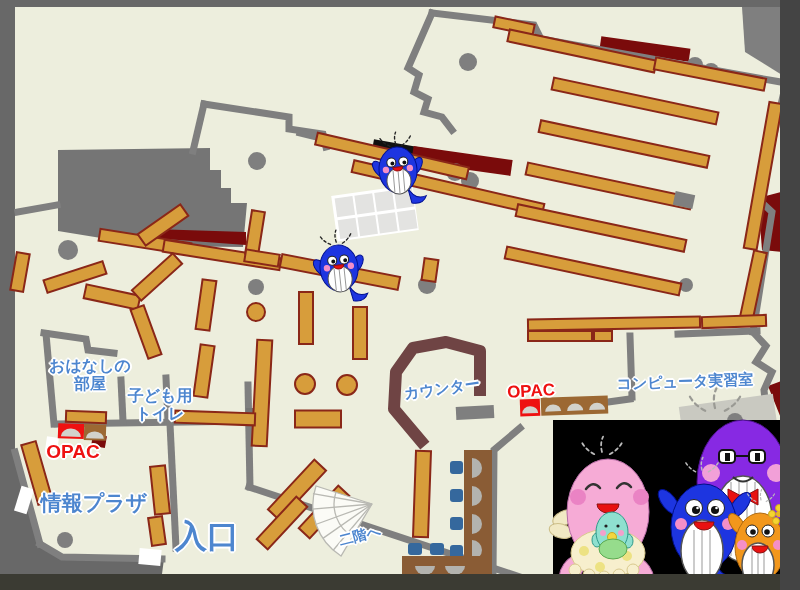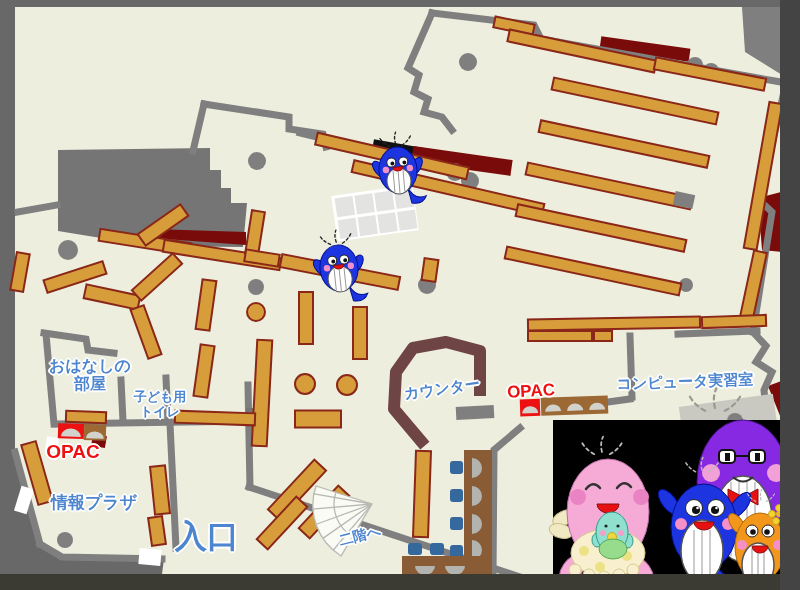--- a/index.html
+++ b/index.html
@@ -352,24 +352,24 @@
     </g>
   </g>
 
   <rect x="0" y="574" width="800" height="16" fill="var(--frame_bottom)"></rect>
 </svg>
 
   <div class="lbl" style="left:90px;top:375px;font-size:16px;">
     <div>おはなしの</div>
     <div>部屋</div>
   </div>
-  <div class="lbl" style="left:143px;top:405px;font-size:13px;padding-left:34px;">
+  <div class="lbl" style="left:143px;top:405px;font-size:16px;padding-left:34px;">
     <div>子ども用</div>
     <div>トイレ</div>
   </div>
   <div class="lbl red" style="left:73px;top:452px;font-size:19px;">OPAC</div>
-  <div class="lbl" style="left:94px;top:503px;font-size:17px;">情報プラザ</div>
+  <div class="lbl" style="left:94px;top:503px;font-size:21px;">情報プラザ</div>
   <div class="lbl" style="left:207px;top:537px;font-size:32px;">入口</div>
   <div class="lbl" style="left:360px;top:536px;font-size:14px;transform:translate(-50%,-50%) rotate(-14deg);">二階へ</div>
   <div class="lbl" style="left:442px;top:389px;font-size:15px;transform:translate(-50%,-50%) rotate(-8deg);">カウンター</div>
   <div class="lbl red" style="left:531px;top:391px;font-size:17px;transform:translate(-50%,-50%) rotate(-3deg);">OPAC</div>
   <div class="lbl" style="left:685px;top:382px;font-size:15px;transform:translate(-50%,-50%) rotate(-2deg);">コンピュータ実習室</div>
 </div>
 
 </body></html>

